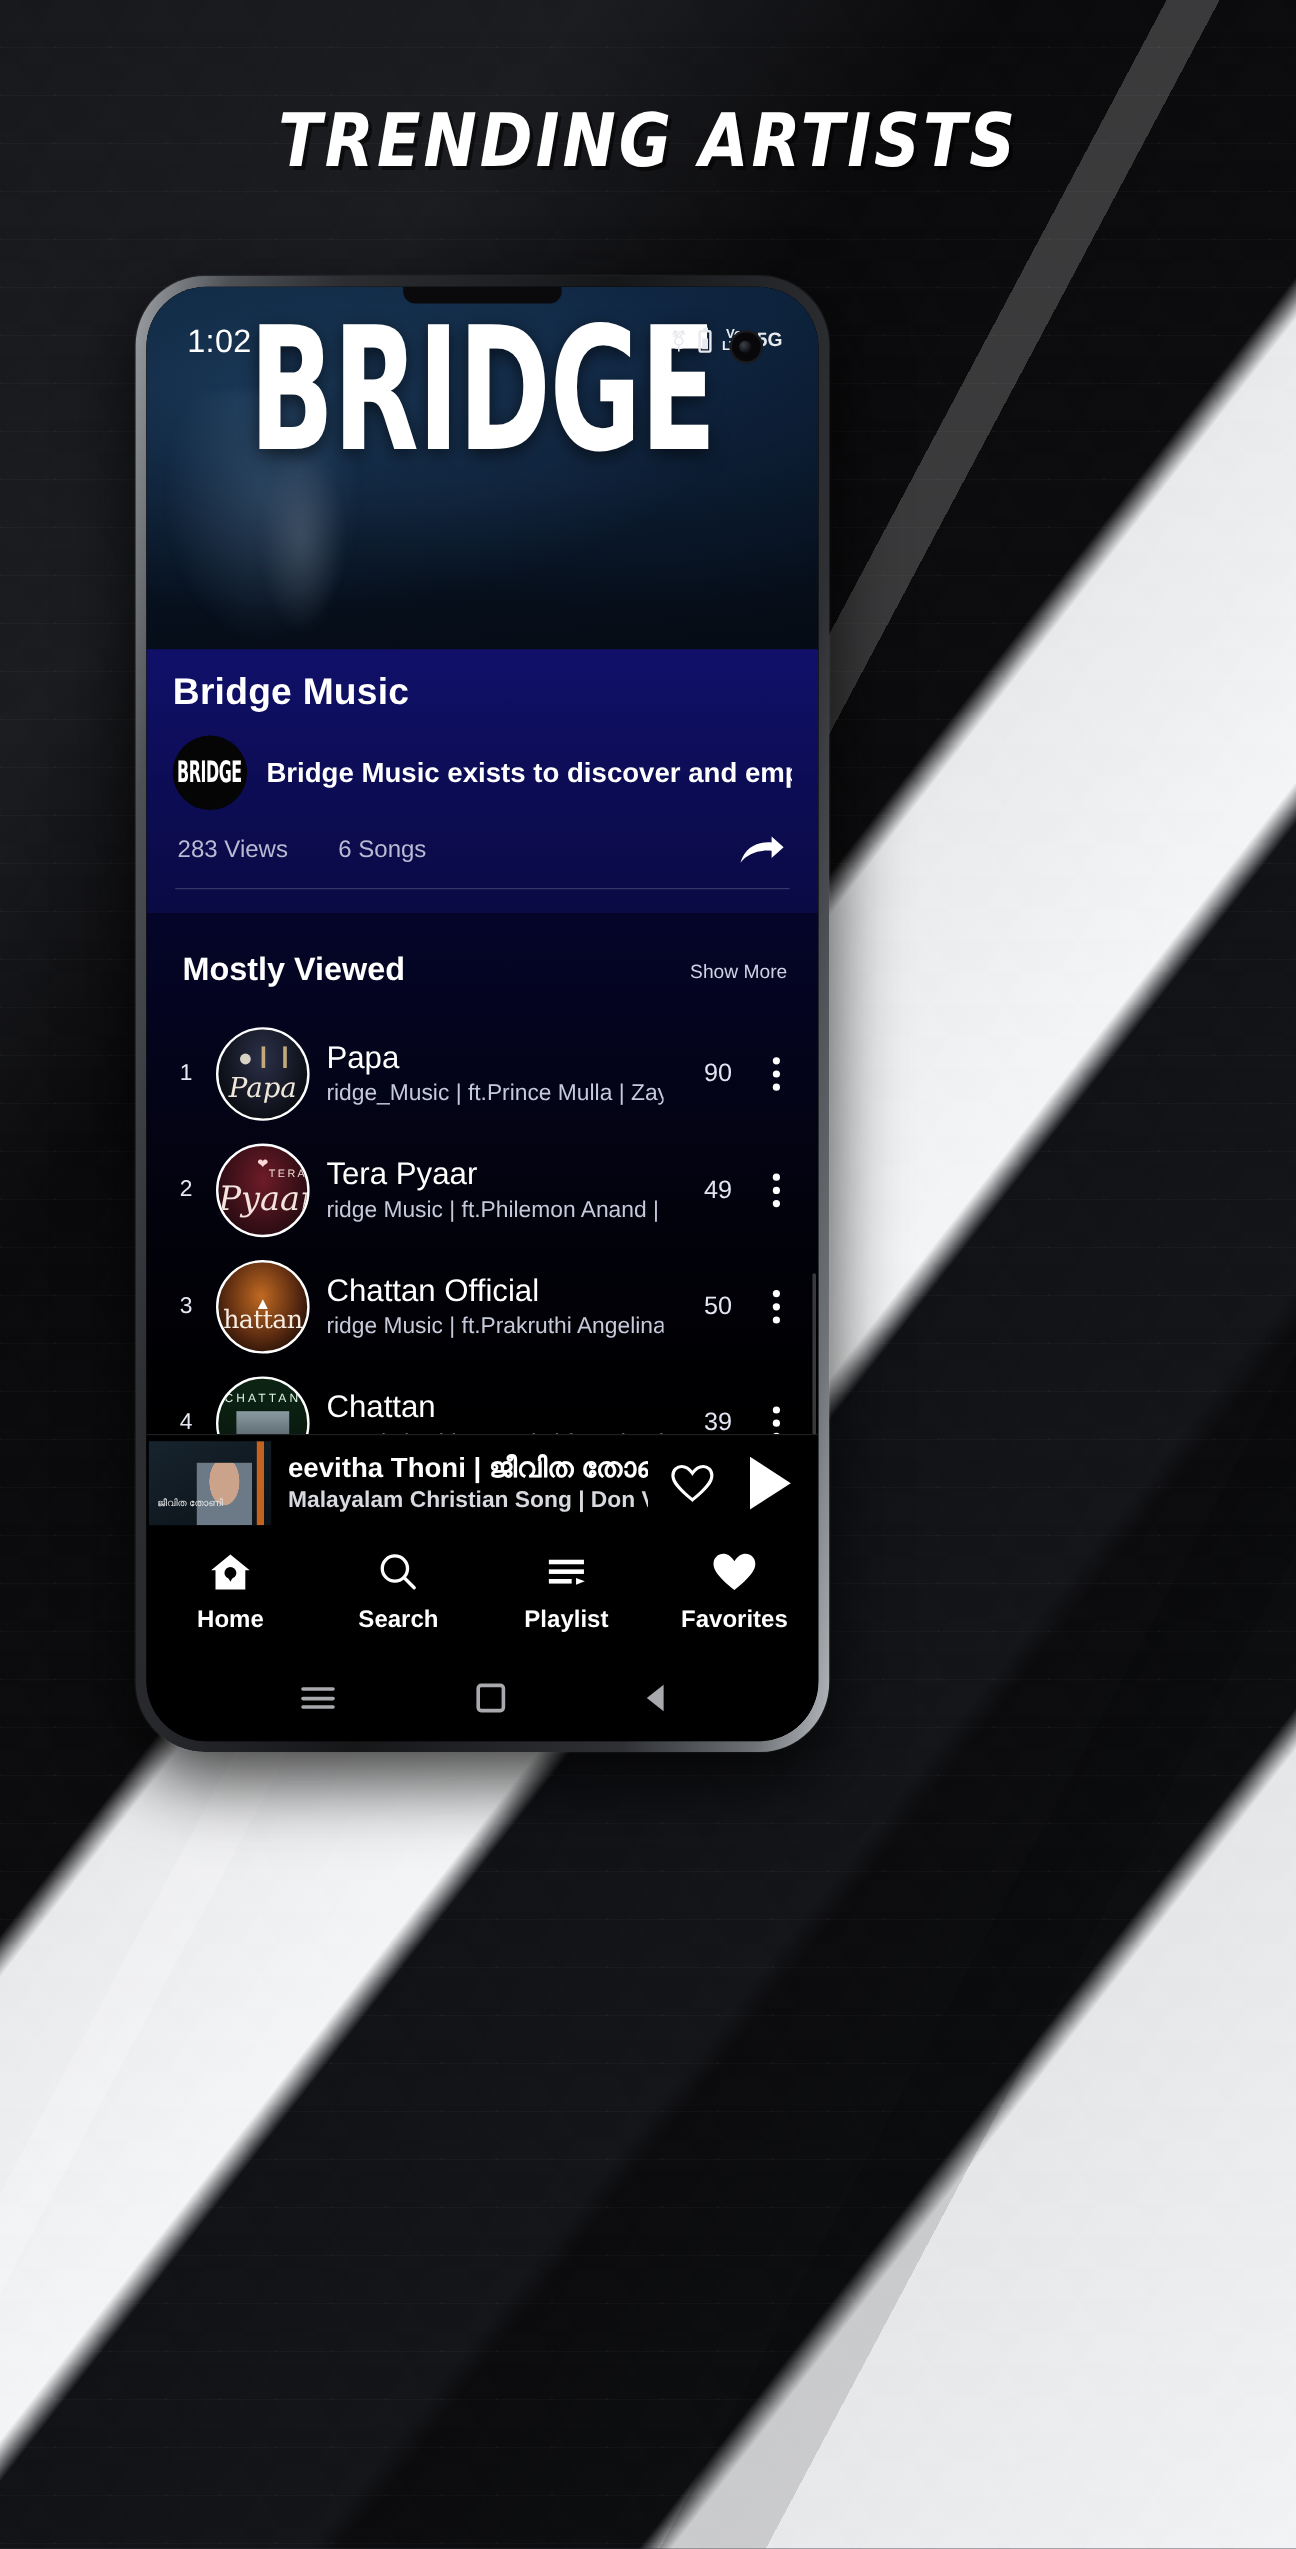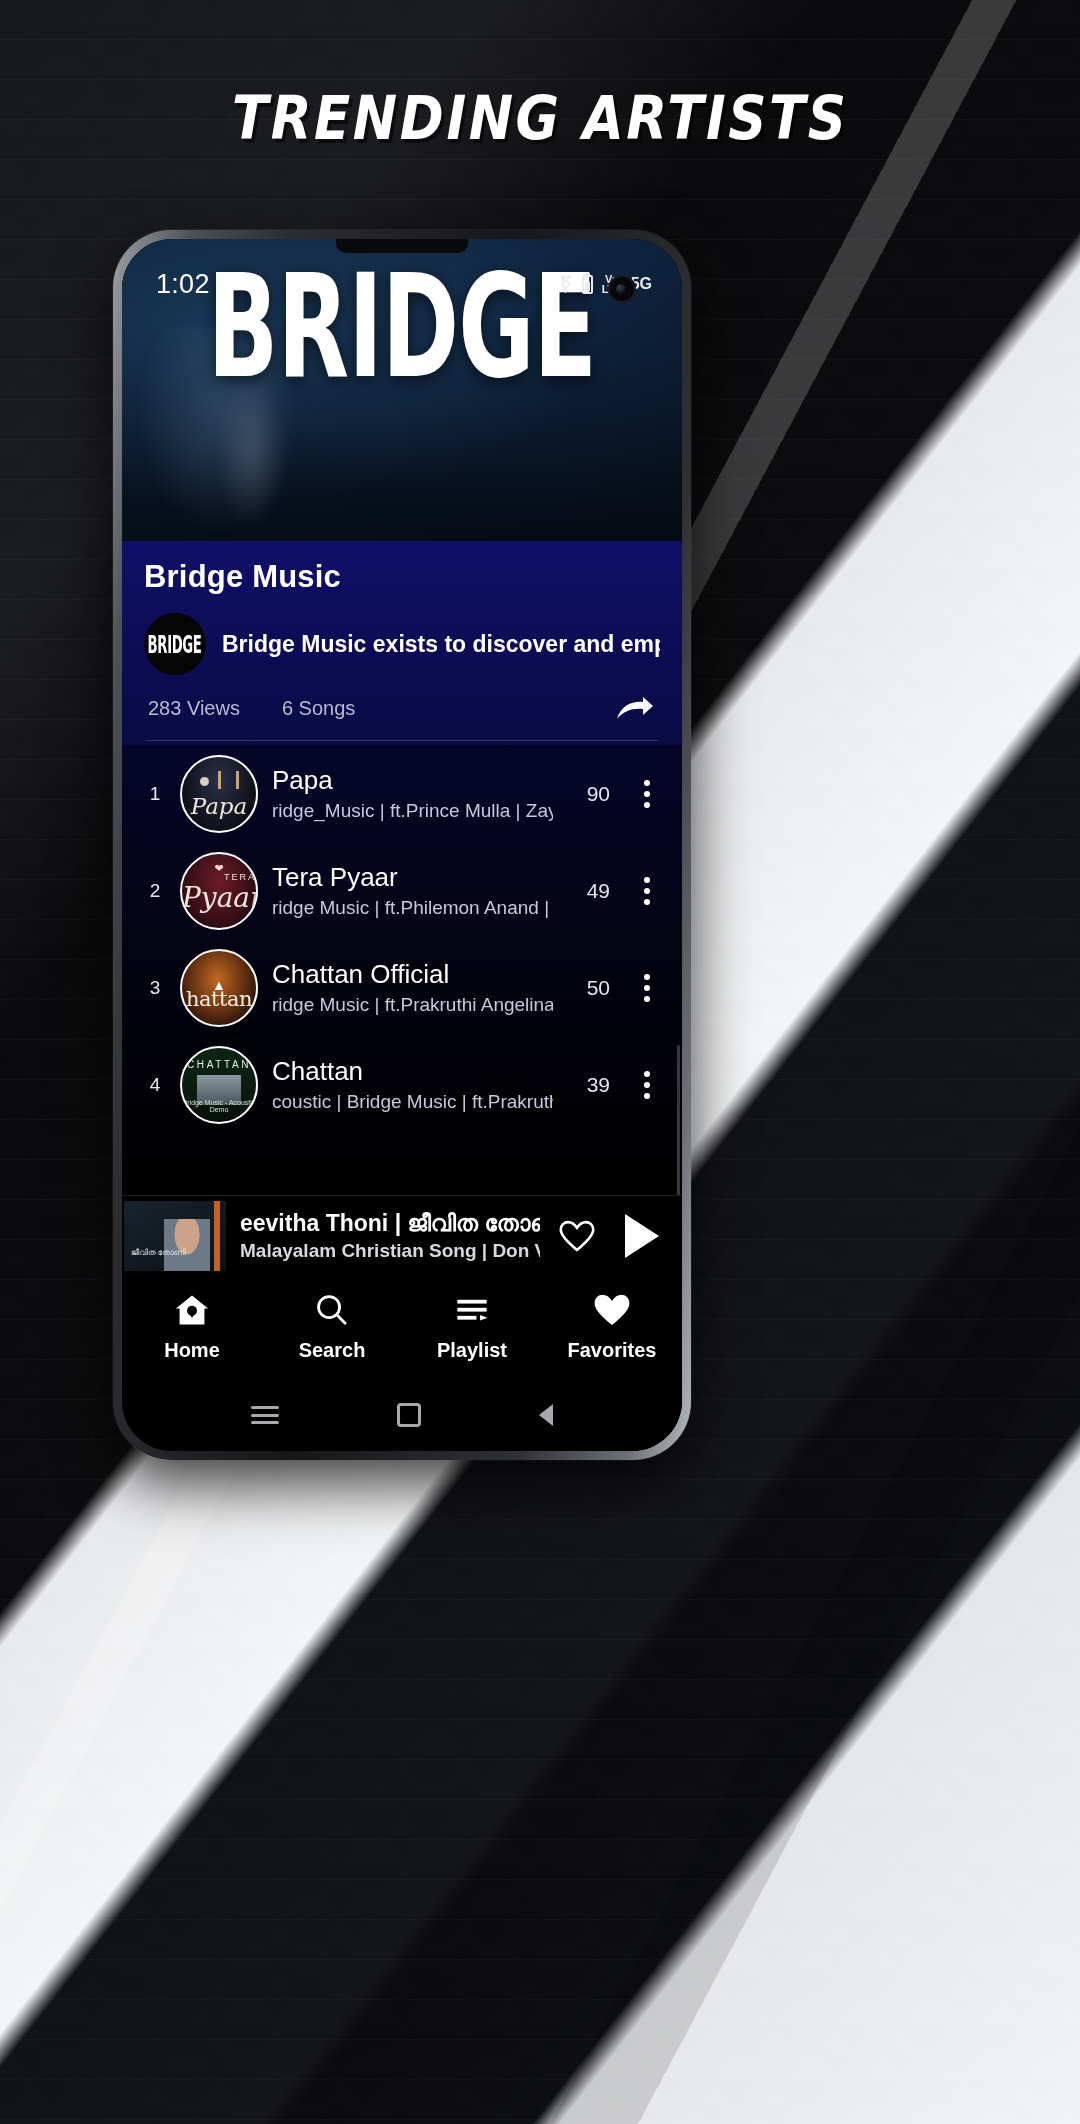--- a/index.html
+++ b/index.html
@@ -162,21 +162,21 @@
     position:absolute; left:0; right:0; bottom:18px;
     text-align:center;
     font-size:19px; letter-spacing:3.2px; font-weight:bold;
     color:#e8eaee; z-index:4;
     text-shadow:0 2px 6px rgba(0,0,0,.85);
   }
 
   
   .artist{
     background:linear-gradient(180deg,#10106a 0%,#0d0d58 45%,#0a0a44 100%);
-    padding:18px 22px 4px 22px;
+    padding:18px 22px 20px 22px;
     flex:0 0 auto;
     position:relative;
   }
   .artist h1{
     font-size:31px; font-weight:bold; color:#fff; letter-spacing:.2px;
     margin-bottom:18px;
   }
   .artist-row{ display:flex; align-items:center; gap:16px; }
   .artist-ava{
     width:62px;height:62px;border-radius:50%;
@@ -397,20 +397,24 @@
           <div class="share-ic">
             <svg width="40" height="30" viewBox="0 0 40 30">
               <path d="M2 24 C6 10, 18 6, 28 7 L28 2 L38 11 L28 20 L28 14 C18 13, 8 16, 2 24 Z" fill="#ffffff"></path>
             </svg>
           </div>
         </div>
         <div class="artist-divider"></div>
       </div>
 
       <div class="listwrap">
+        <div class="sec-head">
+          <h2>Mostly Viewed</h2>
+          <div class="sec-more">Show More</div>
+        </div>
 
         <div class="song">
           <div class="song-num">1</div>
           <div class="song-art art-papa">
             <span class="dot"></span>
               <span class="bar1"></span>
               <span class="bar2"></span>
             <span class="lbl">Papa</span>
           </div>
           <div class="song-meta">

